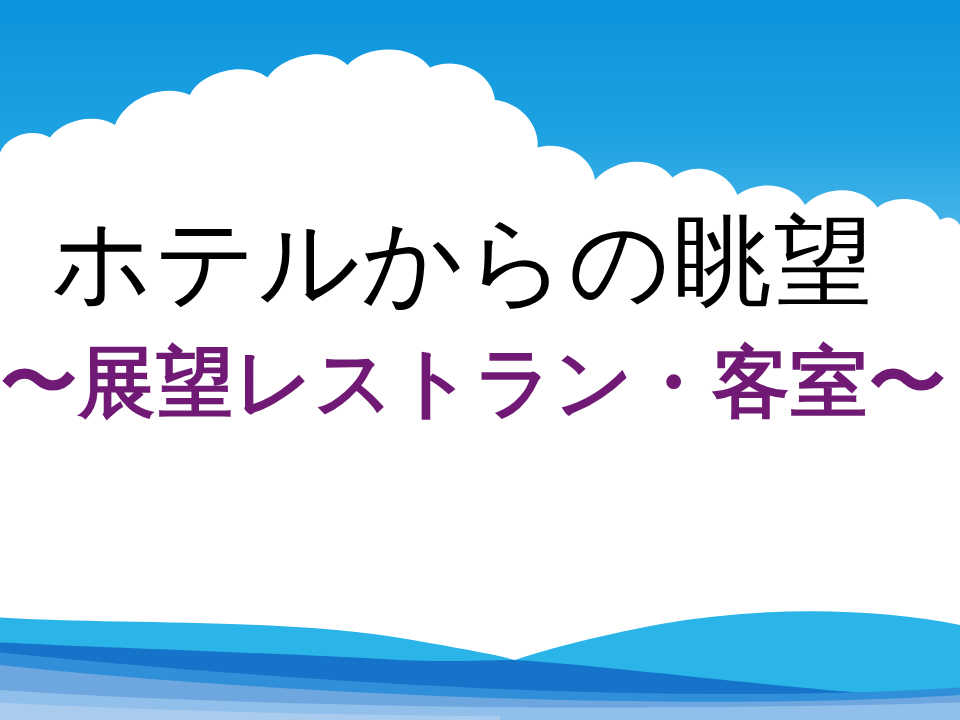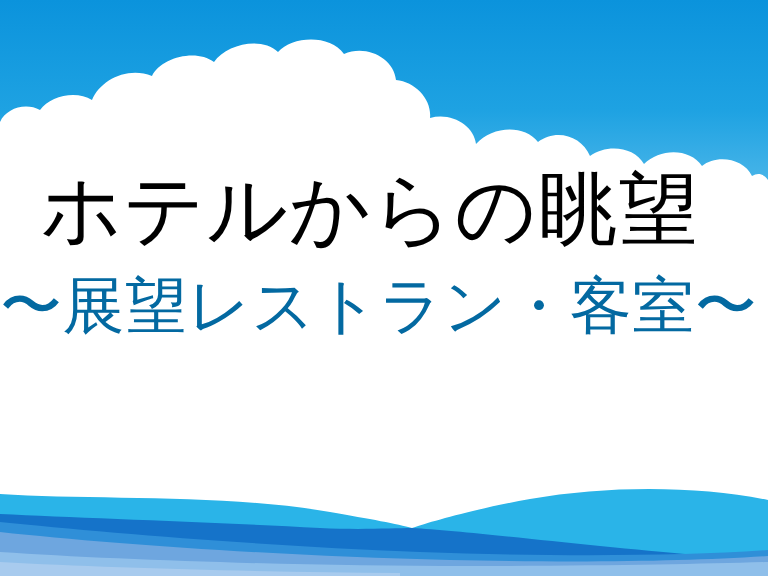--- a/index.html
+++ b/index.html
@@ -39,24 +39,24 @@
   }
   .title-line {
     color: #000000;
     font-size: 80px;
     line-height: 1.06;
     font-weight: 400;
     letter-spacing: 0.012em;
     white-space: nowrap;
   }
   .subtitle-line {
-    color: #0369a1;
+    color: #701a75;
     font-size: 62px;
     line-height: 1.18;
-    font-weight: 400;
+    font-weight: 700;
     letter-spacing: 0.008em;
     white-space: nowrap;
     margin-top: 16px;
   }
 
   
   .wave-band {
     position: absolute;
     left: 0;
     bottom: 0;

